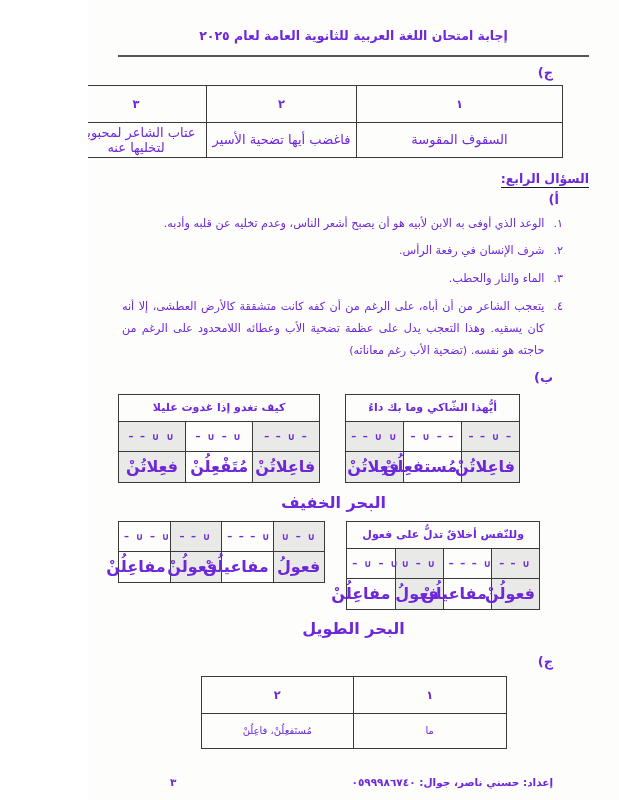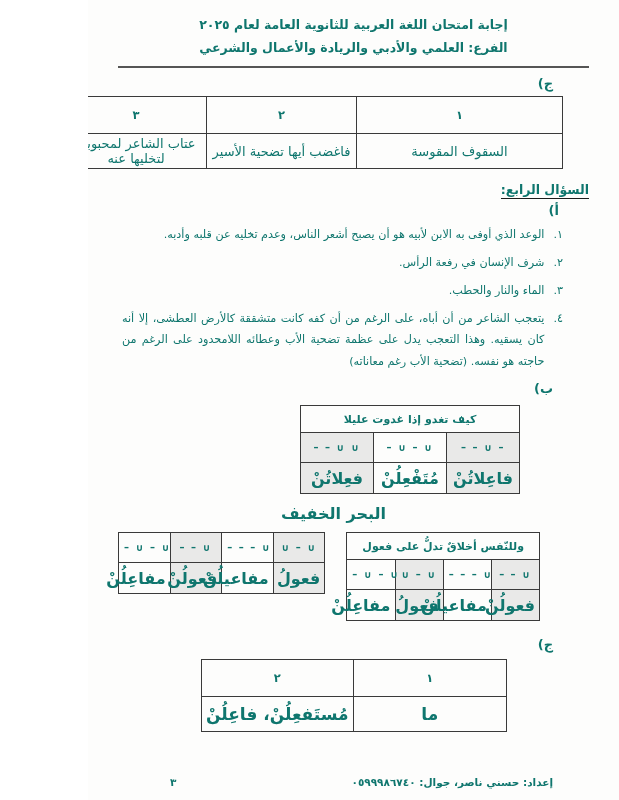--- a/index.html
+++ b/index.html
@@ -1,20 +1,20 @@
 <!DOCTYPE html>
 <html lang="ar" dir="rtl"><head>
 <meta charset="utf-8">
 <style>
   html,body{margin:0;padding:0;background:#ffffff;}
   .page{
     width:531px;height:800px;box-sizing:border-box;position:relative;
-    background:#fdfdfc;color:#0f766e;direction:rtl;
+    background:#fdfdfc;color:#6d28d9;direction:rtl;
     font-family:"DejaVu Sans",sans-serif;
-    padding:14px 30px 0 30px;overflow:hidden;
+    padding:25px 30px 0 30px;overflow:hidden;
   }
   
   .hdr{text-align:center;font-weight:bold;font-size:12.5px;line-height:1.8;}
   .rule{border-bottom:2px solid #555;margin:7px 0 0 0;}
   
   .part-label{font-weight:bold;font-size:13px;margin:8px 36px 5px 0;}
   
   table{border-collapse:collapse;}
   .t1{margin:2px 26px 0 0;table-layout:fixed;width:488px;}
   .t1 th,.t1 td{border:1px solid #3a3a3a;text-align:center;vertical-align:middle;}
@@ -40,33 +40,32 @@
   .kh-r{width:190px;table-layout:fixed;}
   .kh-l{width:220px;table-layout:fixed;}
   .tw-r{width:212px;table-layout:fixed;}
   .tw-l{width:227px;table-layout:fixed;}
   .caption{text-align:center;font-weight:bold;font-size:16px;margin:10px 40px 0 0;}
   .caption2{margin:9px 0 0 0;}
   
   .t2{width:306px;margin:2px auto 0 auto;table-layout:fixed;}
   .t2 th,.t2 td{border:1px solid #3a3a3a;text-align:center;vertical-align:middle;}
   .t2 th{height:34px;font-size:11.5px;font-weight:600;}
-  .t2 td{height:32px;font-size:17px;font-weight:bold;}
+  .t2 td{height:32px;font-size:10px;font-weight:normal;}
   
   .footer{position:absolute;bottom:12px;right:66px;left:82px;display:flex;
           justify-content:space-between;align-items:center;font-size:10.5px;font-weight:bold;}
 </style>
 </head>
 <body>
 
 <div class="page">
 
   <div class="hdr">
     <div>إجابة امتحان اللغة العربية للثانوية العامة لعام ٢٠٢٥</div>
-    <div>الفرع: العلمي والأدبي والريادة والأعمال والشرعي</div>
   </div>
   <div class="rule"></div>
 
   <div class="part-label">ج)</div>
 
   <table class="t1">
     <tbody>
         <tr>
       <th class="c1">١</th>
       <th class="c2">٢</th>
@@ -100,20 +99,37 @@
     </div>
     <div class="item">
       <span class="num">٤.</span>
       <span class="txt">يتعجب الشاعر من أن أباه، على الرغم من أن كفه كانت متشققة كالأرض العطشى، إلا أنه كان يسقيه. وهذا التعجب يدل على عظمة تضحية الأب وعطائه اللامحدود على الرغم من حاجته هو نفسه. (تضحية الأب رغم معاناته)</span>
     </div>
   </div>
 
   <div class="part-label">ب)</div>
 
   <div class="vrow vrow1">
+    <table class="ptable kh-r">
+      <tbody>
+          <tr class="verse">
+        <td colspan="3">أيُّهذا الشّاكي وما بك داءُ</td>
+      </tr>
+      <tr class="scan">
+        <td class="g">– – ∪ –</td>
+        <td>– ∪ – –</td>
+        <td class="g">– – ∪ ∪</td>
+      </tr>
+      <tr class="feet">
+        <td class="g">فاعِلاتُنْ</td>
+        <td>مُستفعِلُنْ</td>
+        <td class="g">فعِلاتُنْ</td>
+      </tr>
+    </tbody>
+      </table>
     <table class="ptable kh-l">
       <tbody>
           <tr class="verse">
         <td colspan="3">كيف تغدو إذا غدوت عليلا</td>
       </tr>
       <tr class="scan">
         <td class="g">– – ∪ –</td>
         <td>– ∪ – ∪</td>
         <td class="g">– – ∪ ∪</td>
       </tr>
@@ -157,20 +173,21 @@
       </tr>
       <tr class="feet">
         <td class="g">فعولُ</td>
         <td>مفاعيلُنْ</td>
         <td class="g">فعولُنْ</td>
         <td>مفاعِلُنْ</td>
       </tr>
     </tbody>
       </table>
   </div>
+  <div class="caption caption2">البحر الطويل</div>
 
   <div class="part-label" style="margin-top:16px;margin-bottom:7px;">ج)</div>
 
   <table class="t2">
     <tbody>
         <tr>
       <th>١</th>
       <th>٢</th>
     </tr>
     <tr>

